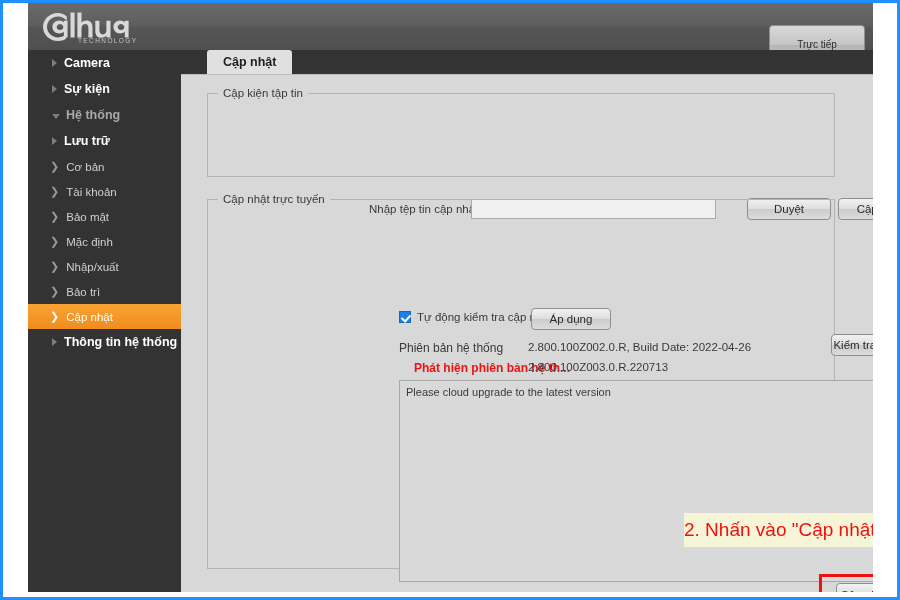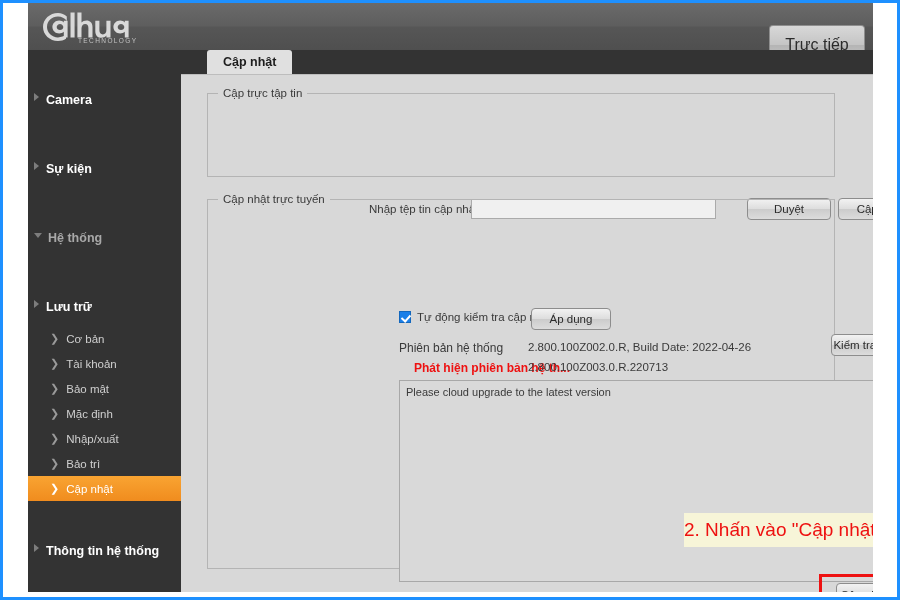--- a/index.html
+++ b/index.html
@@ -48,44 +48,44 @@
 
   #live-button {
     position: absolute;
     right: 8px; top: 22px;
     width: 96px; height: 38px;
     background: linear-gradient(to bottom, #d8d8d8 0%, #c5c5c5 50%, #b4b4b4 51%, #c9c9c9 100%);
     border: 1px solid #8e8e8e;
     border-bottom: none;
     border-radius: 4px 4px 0 0;
     color: #2b2b2b;
-    font-size: 16px;
+    font-size: 10px;
     display: flex;
     align-items: center;
     justify-content: center;
     cursor: pointer;
   }
 
   
   #sidebar {
     position: absolute;
     left: 0; top: 47px;
     width: 153px; height: 542px;
     background: #333333;
   }
   .nav-top {
     position: relative;
     height: 26px;
     display: flex;
-    padding-left: 6px;
+    align-items: center;
+    padding-left: 24px;
     color: #ffffff;
     font-size: 12.5px;
     font-weight: bold;
     cursor: pointer;
-    margin-top: 43px;
   }
   .nav-top.dim { color: #a8a8a8; font-weight: bold; }
   .tri {
     width: 0; height: 0;
     border-left: 5px solid #7d7d7d;
     border-top: 4px solid transparent;
     border-bottom: 4px solid transparent;
     margin-right: 7px;
     flex: 0 0 auto;
   }
@@ -407,21 +407,21 @@
 
     <div id="content">
 
       <div id="tabbar">
         <div id="tab-update">Cập nhật</div>
       </div>
 
       <div id="panel">
 
         <div class="fs" id="fs-file">
-          <div class="fs-legend">Cập trực tập tin</div>
+          <div class="fs-legend">Cập kiện tập tin</div>
         </div>
 
         <div id="file-row-label">Nhập tệp tin cập nhật</div>
 
         <input id="file-input" type="text" value="" placeholder="" style="">
 
         <div class="btn" id="btn-browse">Duyệt</div>
 
         <div class="btn" id="btn-upload">Cập nhật</div>
 

